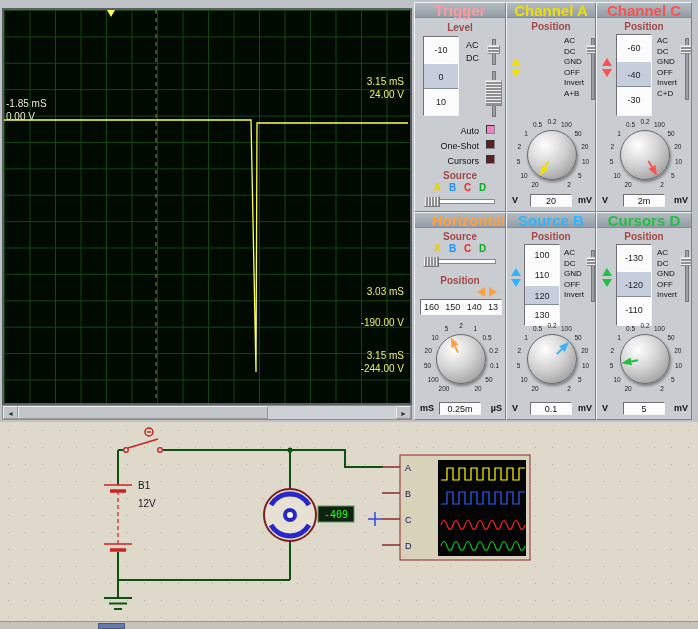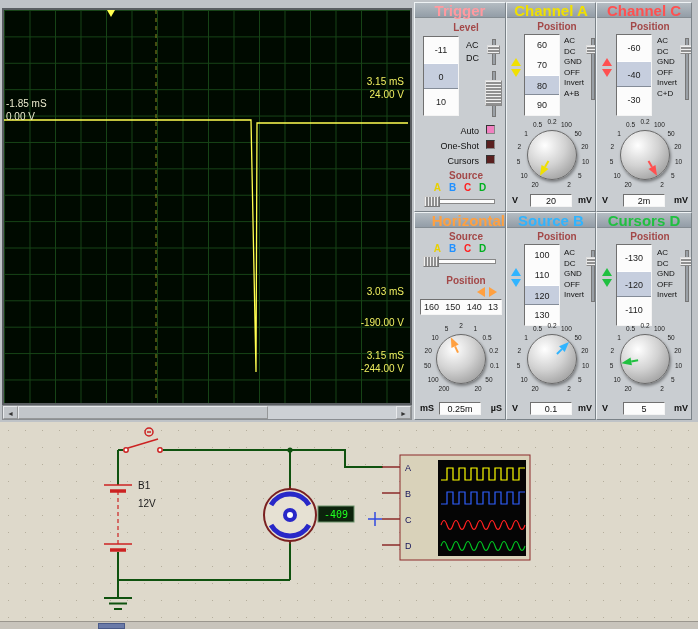--- a/index.html
+++ b/index.html
@@ -23,21 +23,21 @@
   .sb-btn{position:absolute;top:0;width:15px;height:13px;background:#c2c6ca;border:1px outset #e8eaec;
     font-size:7px;line-height:13px;text-align:center;color:#333;}
   .sb-left{left:0;} .sb-right{right:0;}
   .sb-thumb{position:absolute;left:15px;top:0;width:250px;height:13px;background:#c2c6ca;border:1px outset #e8eaec;}
 
   
   .panels{position:absolute;left:414px;top:2px;display:grid;grid-template-columns:92px 90px 96px;grid-template-rows:210px 208px;}
   .panel{position:relative;background:#c9cdd1;border:1px solid;border-color:#eef2f4 #7a8288 #7a8288 #eef2f4;overflow:hidden;}
   .ptitle{height:15px;line-height:15px;text-align:center;font-size:15px;font-weight:bold;
     background:linear-gradient(#b4bcc2,#939da7);border-bottom:1px solid #848c92;}
-  .rlbl{position:absolute;left:6px;width:100%;text-align:center;font-size:10px;font-weight:bold;color:#a34848;}
+  .rlbl{position:absolute;left:0;width:100%;text-align:center;font-size:10px;font-weight:bold;color:#a34848;}
   .slbl{position:absolute;font-size:9px;color:#111;}
   .spin{position:absolute;background:#fcfcfc;border:1px solid;border-color:#707070 #f4f4f4 #f4f4f4 #707070;
     font-size:9px;text-align:center;color:#222;overflow:hidden;}
   .spin .row{height:20px;line-height:20px;}
   .spin .sel{background:#c6cede;border-top:1px solid #fff;border-bottom:1px solid #848c98;}
   .updown{position:absolute;display:flex;flex-direction:column;gap:3px;}
   .tri-up{width:0;height:0;border-left:5px solid transparent;border-right:5px solid transparent;border-bottom:8px solid currentColor;}
   .tri-down{width:0;height:0;border-left:5px solid transparent;border-right:5px solid transparent;border-top:8px solid currentColor;}
   .tri-left{width:0;height:0;border-top:5px solid transparent;border-bottom:5px solid transparent;border-right:8px solid currentColor;}
   .tri-right{width:0;height:0;border-top:5px solid transparent;border-bottom:5px solid transparent;border-left:8px solid currentColor;}
@@ -107,21 +107,21 @@
     <div class="sb-thumb"></div>
     <div class="sb-btn sb-right">►</div>
   </div>
 
   <div class="panels">
 
     <div class="panel">
       <div class="ptitle" style="color: rgb(255, 154, 160);">Trigger</div>
       <div class="rlbl" style="top:19px">Level</div>
       <div class="spin" style="left:8px;top:33px;width:36px;height:80px">
-        <div class="row" style="height:26px;line-height:26px">-11</div>
+        <div class="row" style="height:26px;line-height:26px">-10</div>
         <div class="row sel" style="height:26px;line-height:26px">0</div>
         <div class="row" style="height:26px;line-height:26px">10</div>
       </div>
       <span class="slbl" style="left:51px;top:37px">AC</span>
       <span class="slbl" style="left:51px;top:50px">DC</span>
       <div class="vtrack" style="left:77px;top:36px;height:26px"></div>
       <div class="vhandle" style="left:72px;top:42px"></div>
       <div class="vtrack" style="left:77px;top:68px;height:46px"></div>
       <div class="vhandle big" style="left:70px;top:77px"></div>
       <div class="tbtn" style="left:12px;top:123px">Auto</div>
@@ -141,26 +141,20 @@
       <div class="hthumb" style="left:9px;top:193px"></div>
     </div>
 
     <div class="panel">
       <div class="ptitle" style="color: rgb(240, 224, 0);">Channel A</div>
       <div class="rlbl" style="top:18px">Position</div>
       <div class="updown" style="left: 4px; top: 55px; color: rgb(240, 224, 0);">
         <div class="tri-up"></div>
         <div class="tri-down"></div>
       </div>
-      <div class="spin" style="left:17px;top:31px;width:36px;height:82px">
-        <div class="row">60</div>
-        <div class="row">70</div>
-        <div class="row sel">80</div>
-        <div class="row">90</div>
-      </div>
       <div class="cplcol" style="left:57px;top:33px">
         <div>AC</div>
         <div>DC</div>
         <div>GND</div>
         <div>OFF</div>
         <div>Invert</div>
         <div>A+B</div>
       </div>
       <div class="vtrack" style="left:84px;top:35px;height:62px"></div>
       <div class="vhandle" style="left:79px;top:42px"></div>

